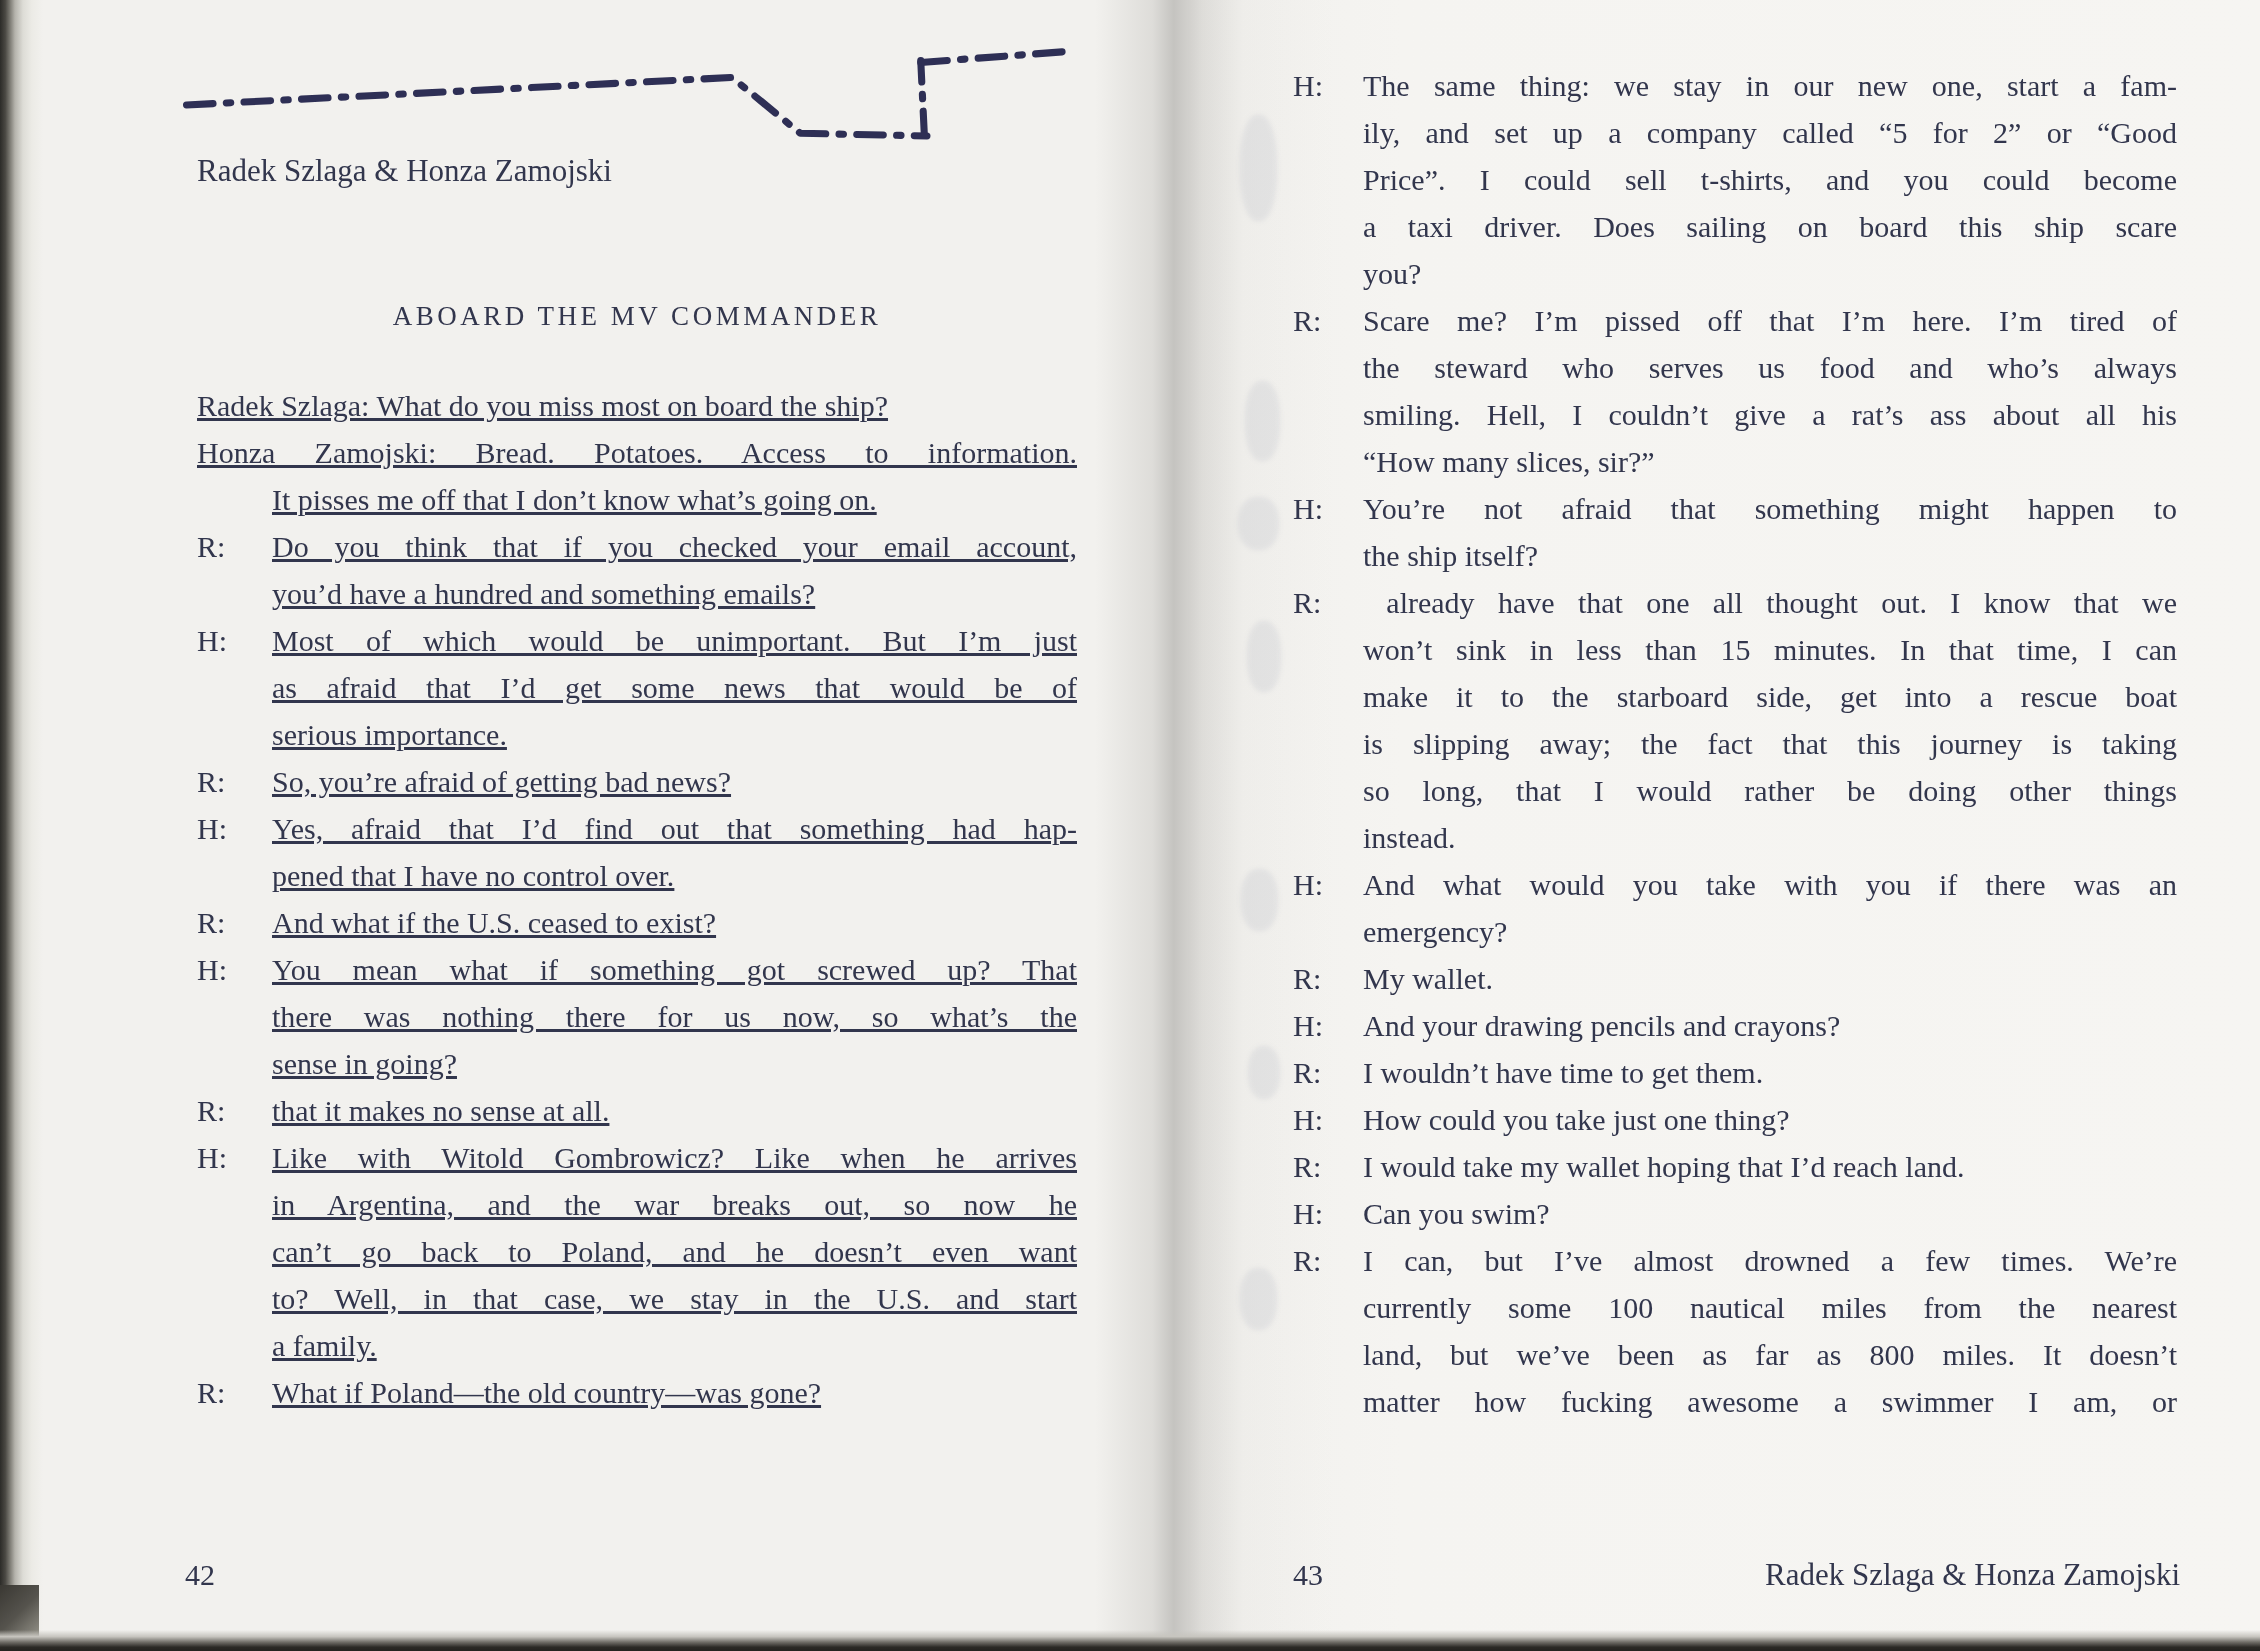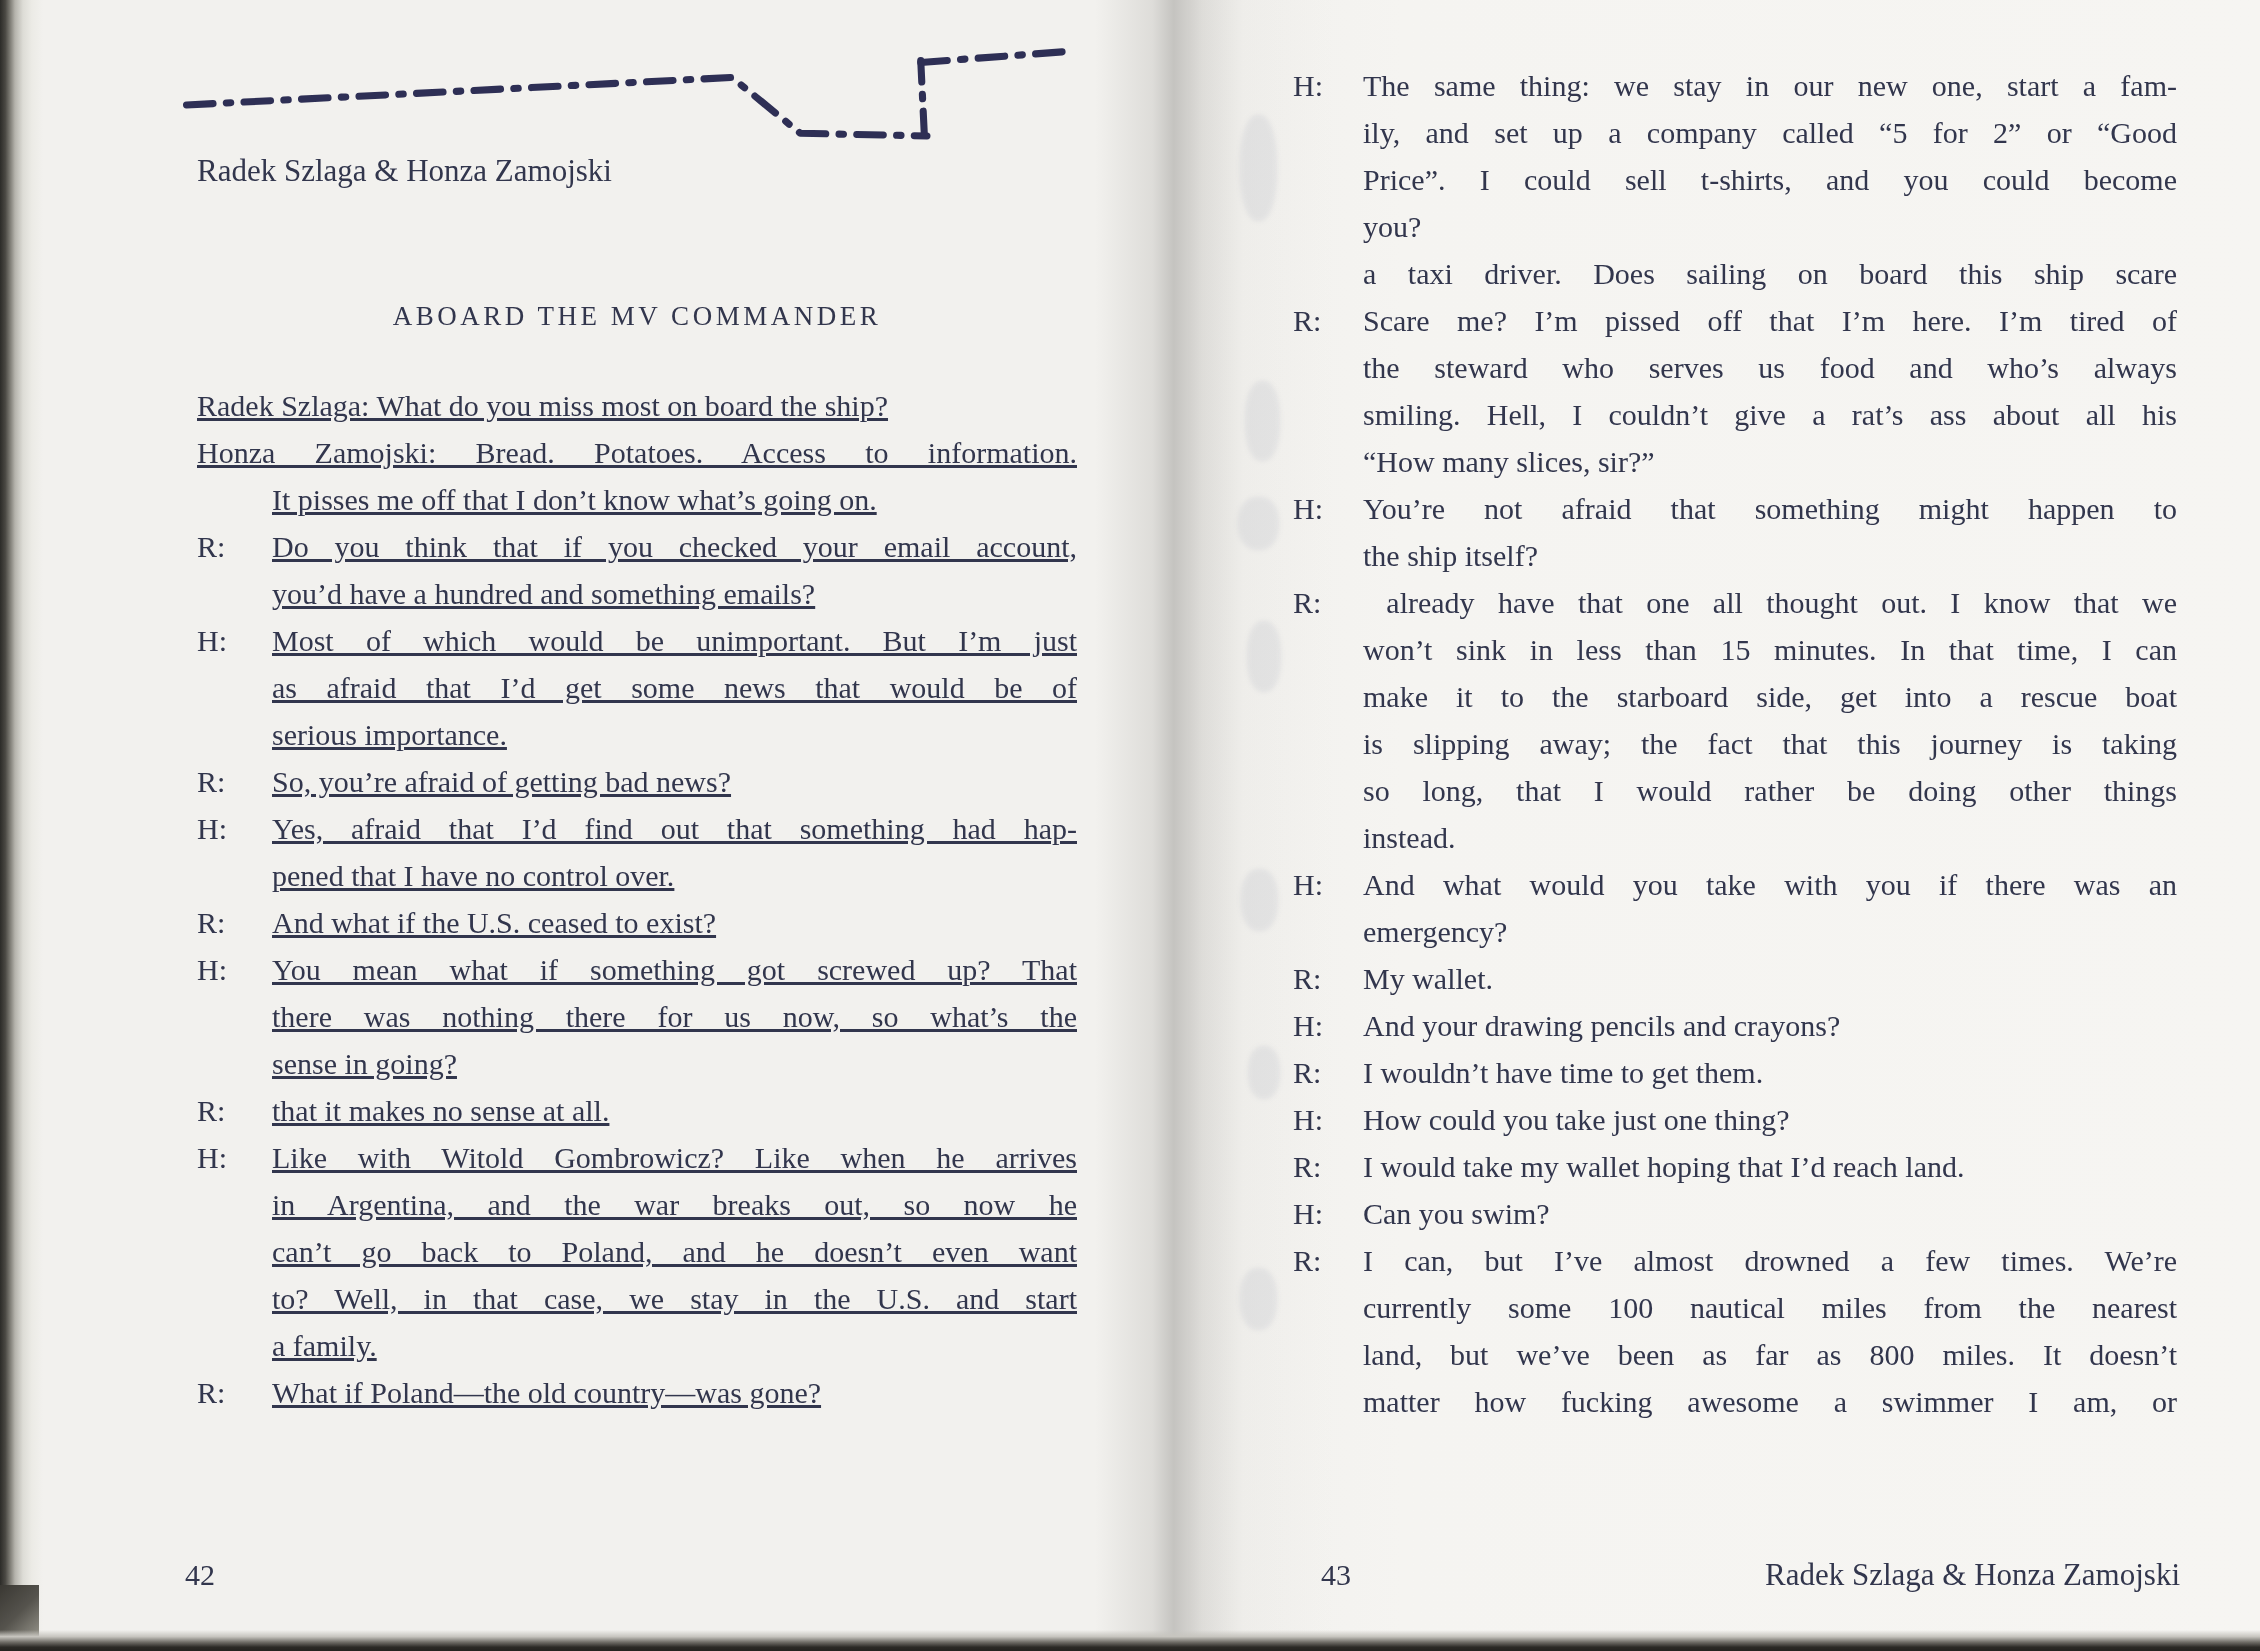--- a/index.html
+++ b/index.html
@@ -85,21 +85,21 @@
     height:47px;line-height:47px;
     overflow:hidden;
     text-align:left;
   }
   .line.j{text-align:justify;}
   .line.j::after{content:"";display:inline-block;width:100%;height:0;}
   .body-left .line.flush{margin-left:-75px;}
 
   .pagenum{position:absolute;top:1557px;font-size:30px;line-height:35px;}
   .pagenum-left{left:185px;}
-  .pagenum-right{left:1293px;margin-left:28px;}
+  .pagenum-right{left:1293px;}
   .footer-author{
     position:absolute;left:1293px;top:1557px;width:887px;
     text-align:right;font-size:31px;line-height:35px;white-space:nowrap;
   }
 </style>
 </head>
 <body>
 
 <div class="spread">
 
@@ -179,22 +179,22 @@
         <div class="line">What if Poland—the old country—was gone?</div>
       </div>
     </div>
 
   <div class="body-block body-right" id="right-turns">
       <div class="turn">
         <span class="speaker">H:</span>
         <div class="line j">The same thing: we stay in our new one, start a fam-</div>
         <div class="line j">ily, and set up a company called “5 for 2” or “Good</div>
         <div class="line j">Price”. I could sell t-shirts, and you could become</div>
+        <div class="line j">a taxi driver. Does sailing on board this ship scare</div>
         <div class="line">you?</div>
-        <div class="line j">a taxi driver. Does sailing on board this ship scare</div>
       </div>
       <div class="turn">
         <span class="speaker">R:</span>
         <div class="line j">Scare me? I’m pissed off that I’m here. I’m tired of</div>
         <div class="line j">the steward who serves us food and who’s always</div>
         <div class="line j">smiling. Hell, I couldn’t give a rat’s ass about all his</div>
         <div class="line">“How many slices, sir?”</div>
       </div>
       <div class="turn">
         <span class="speaker">H:</span>

